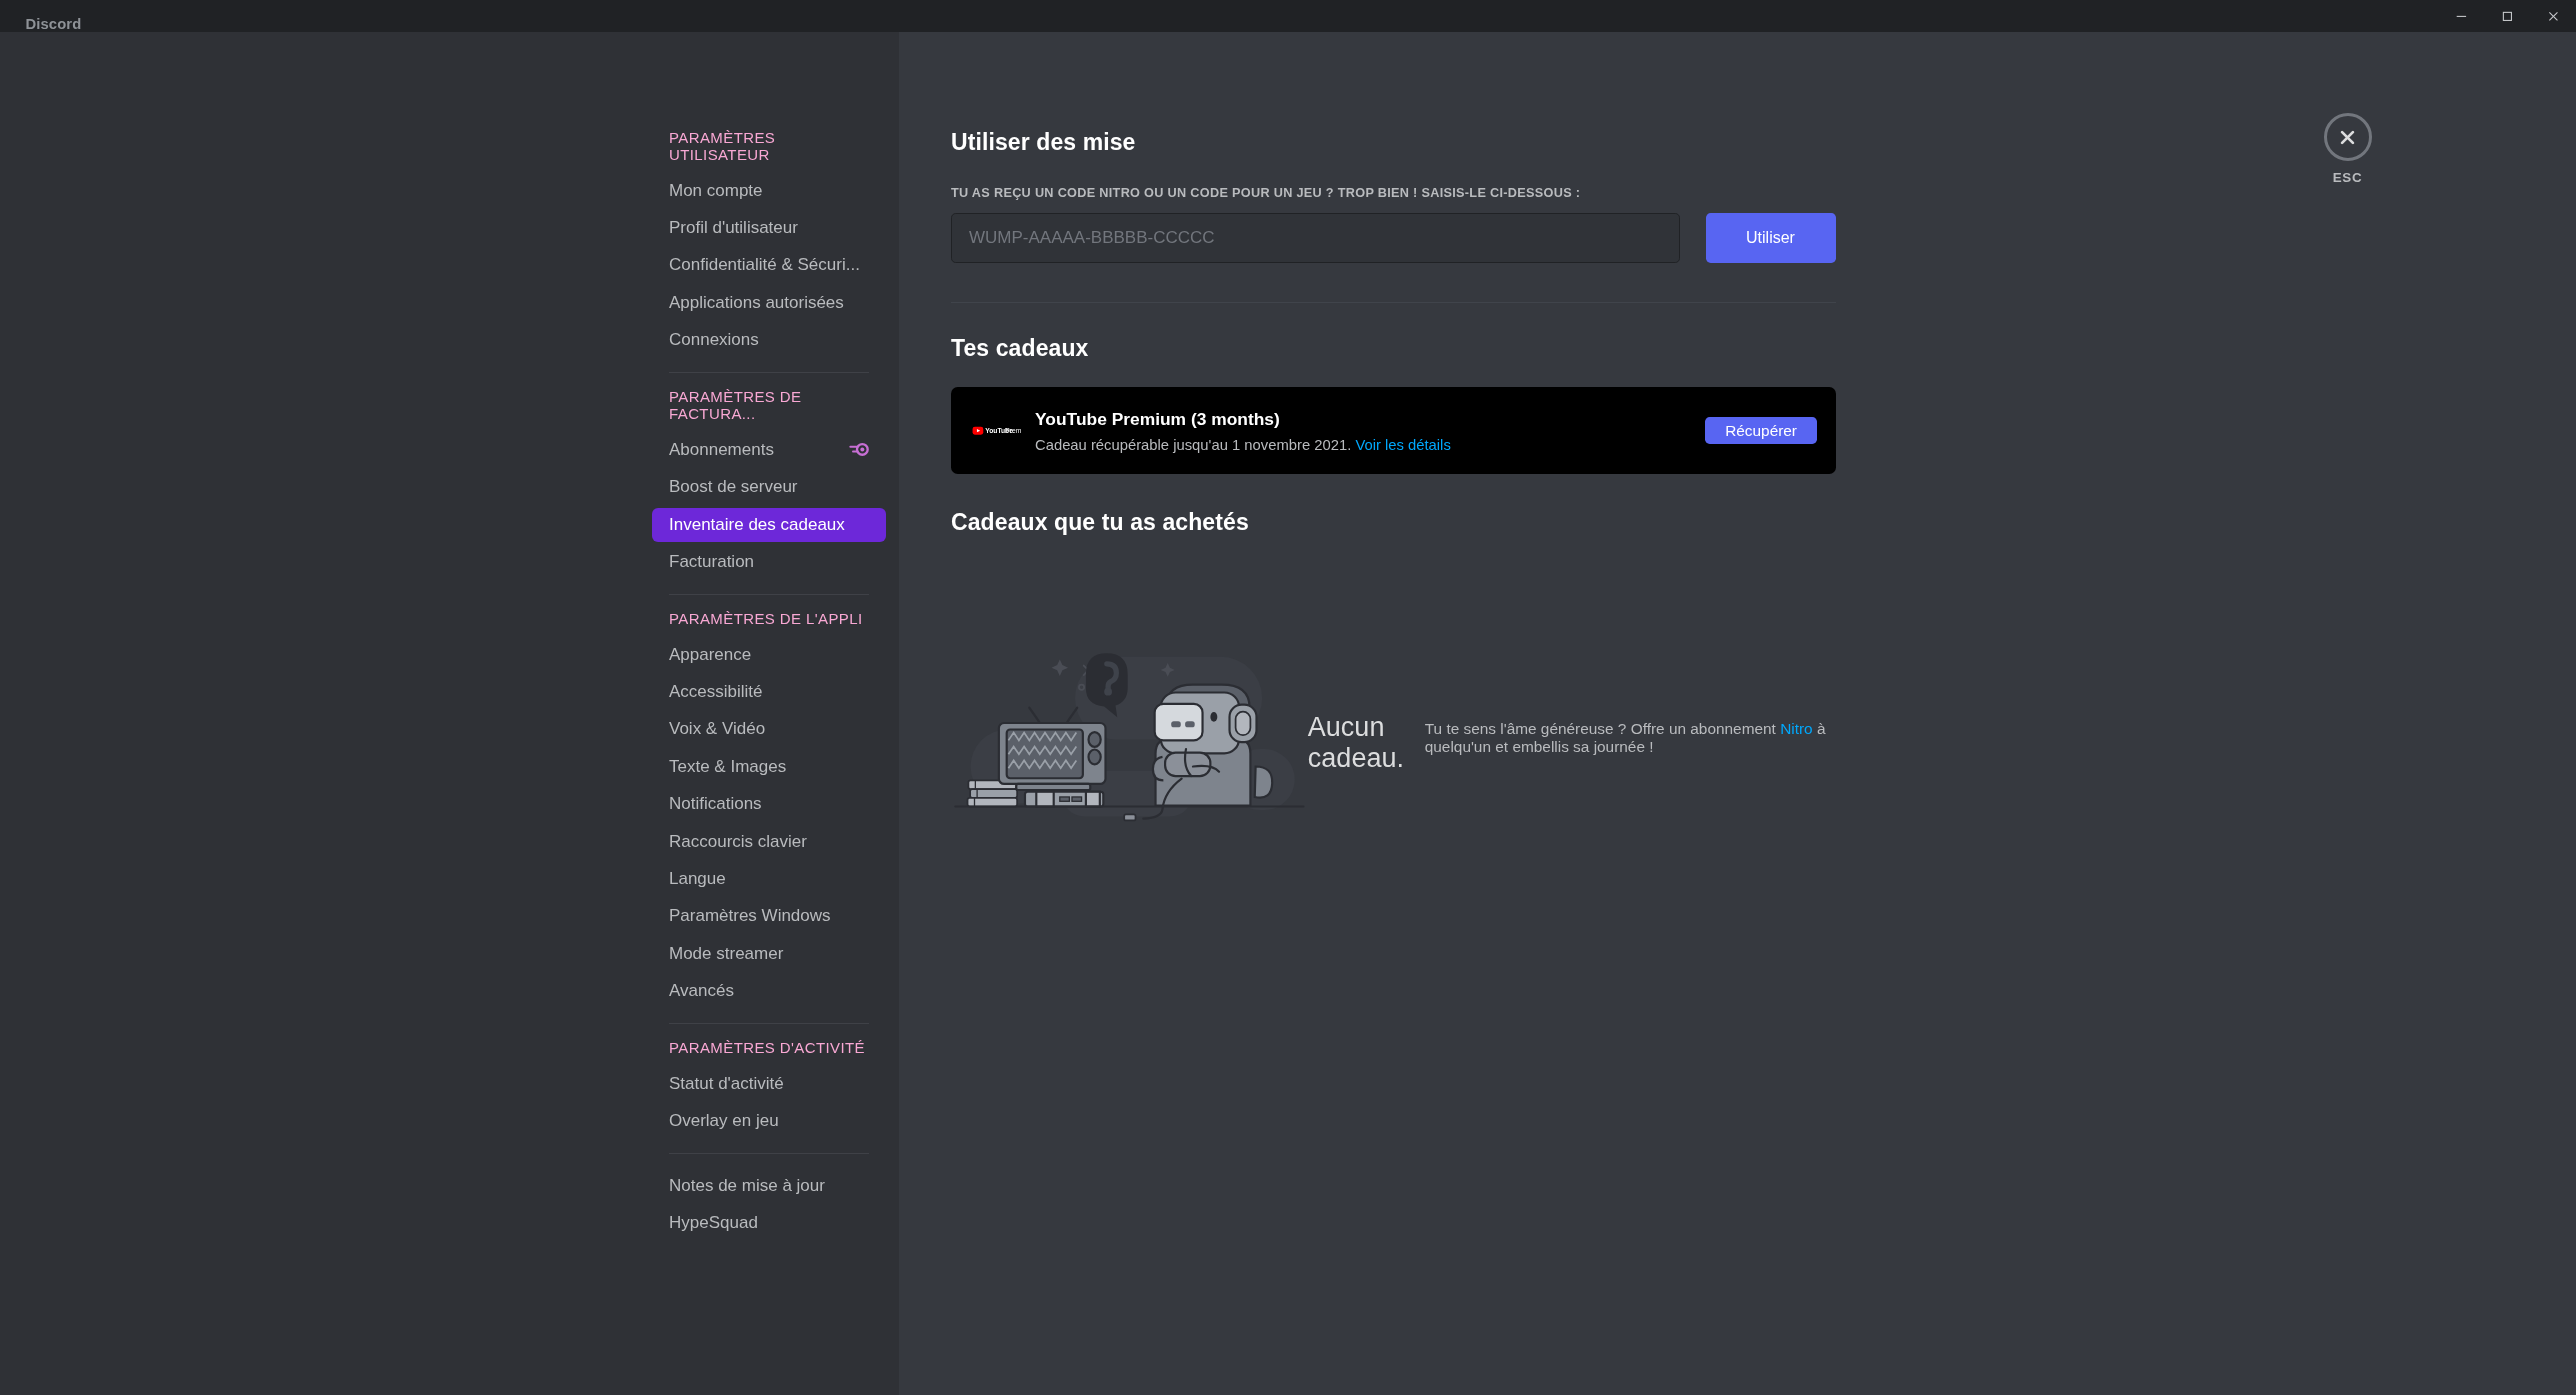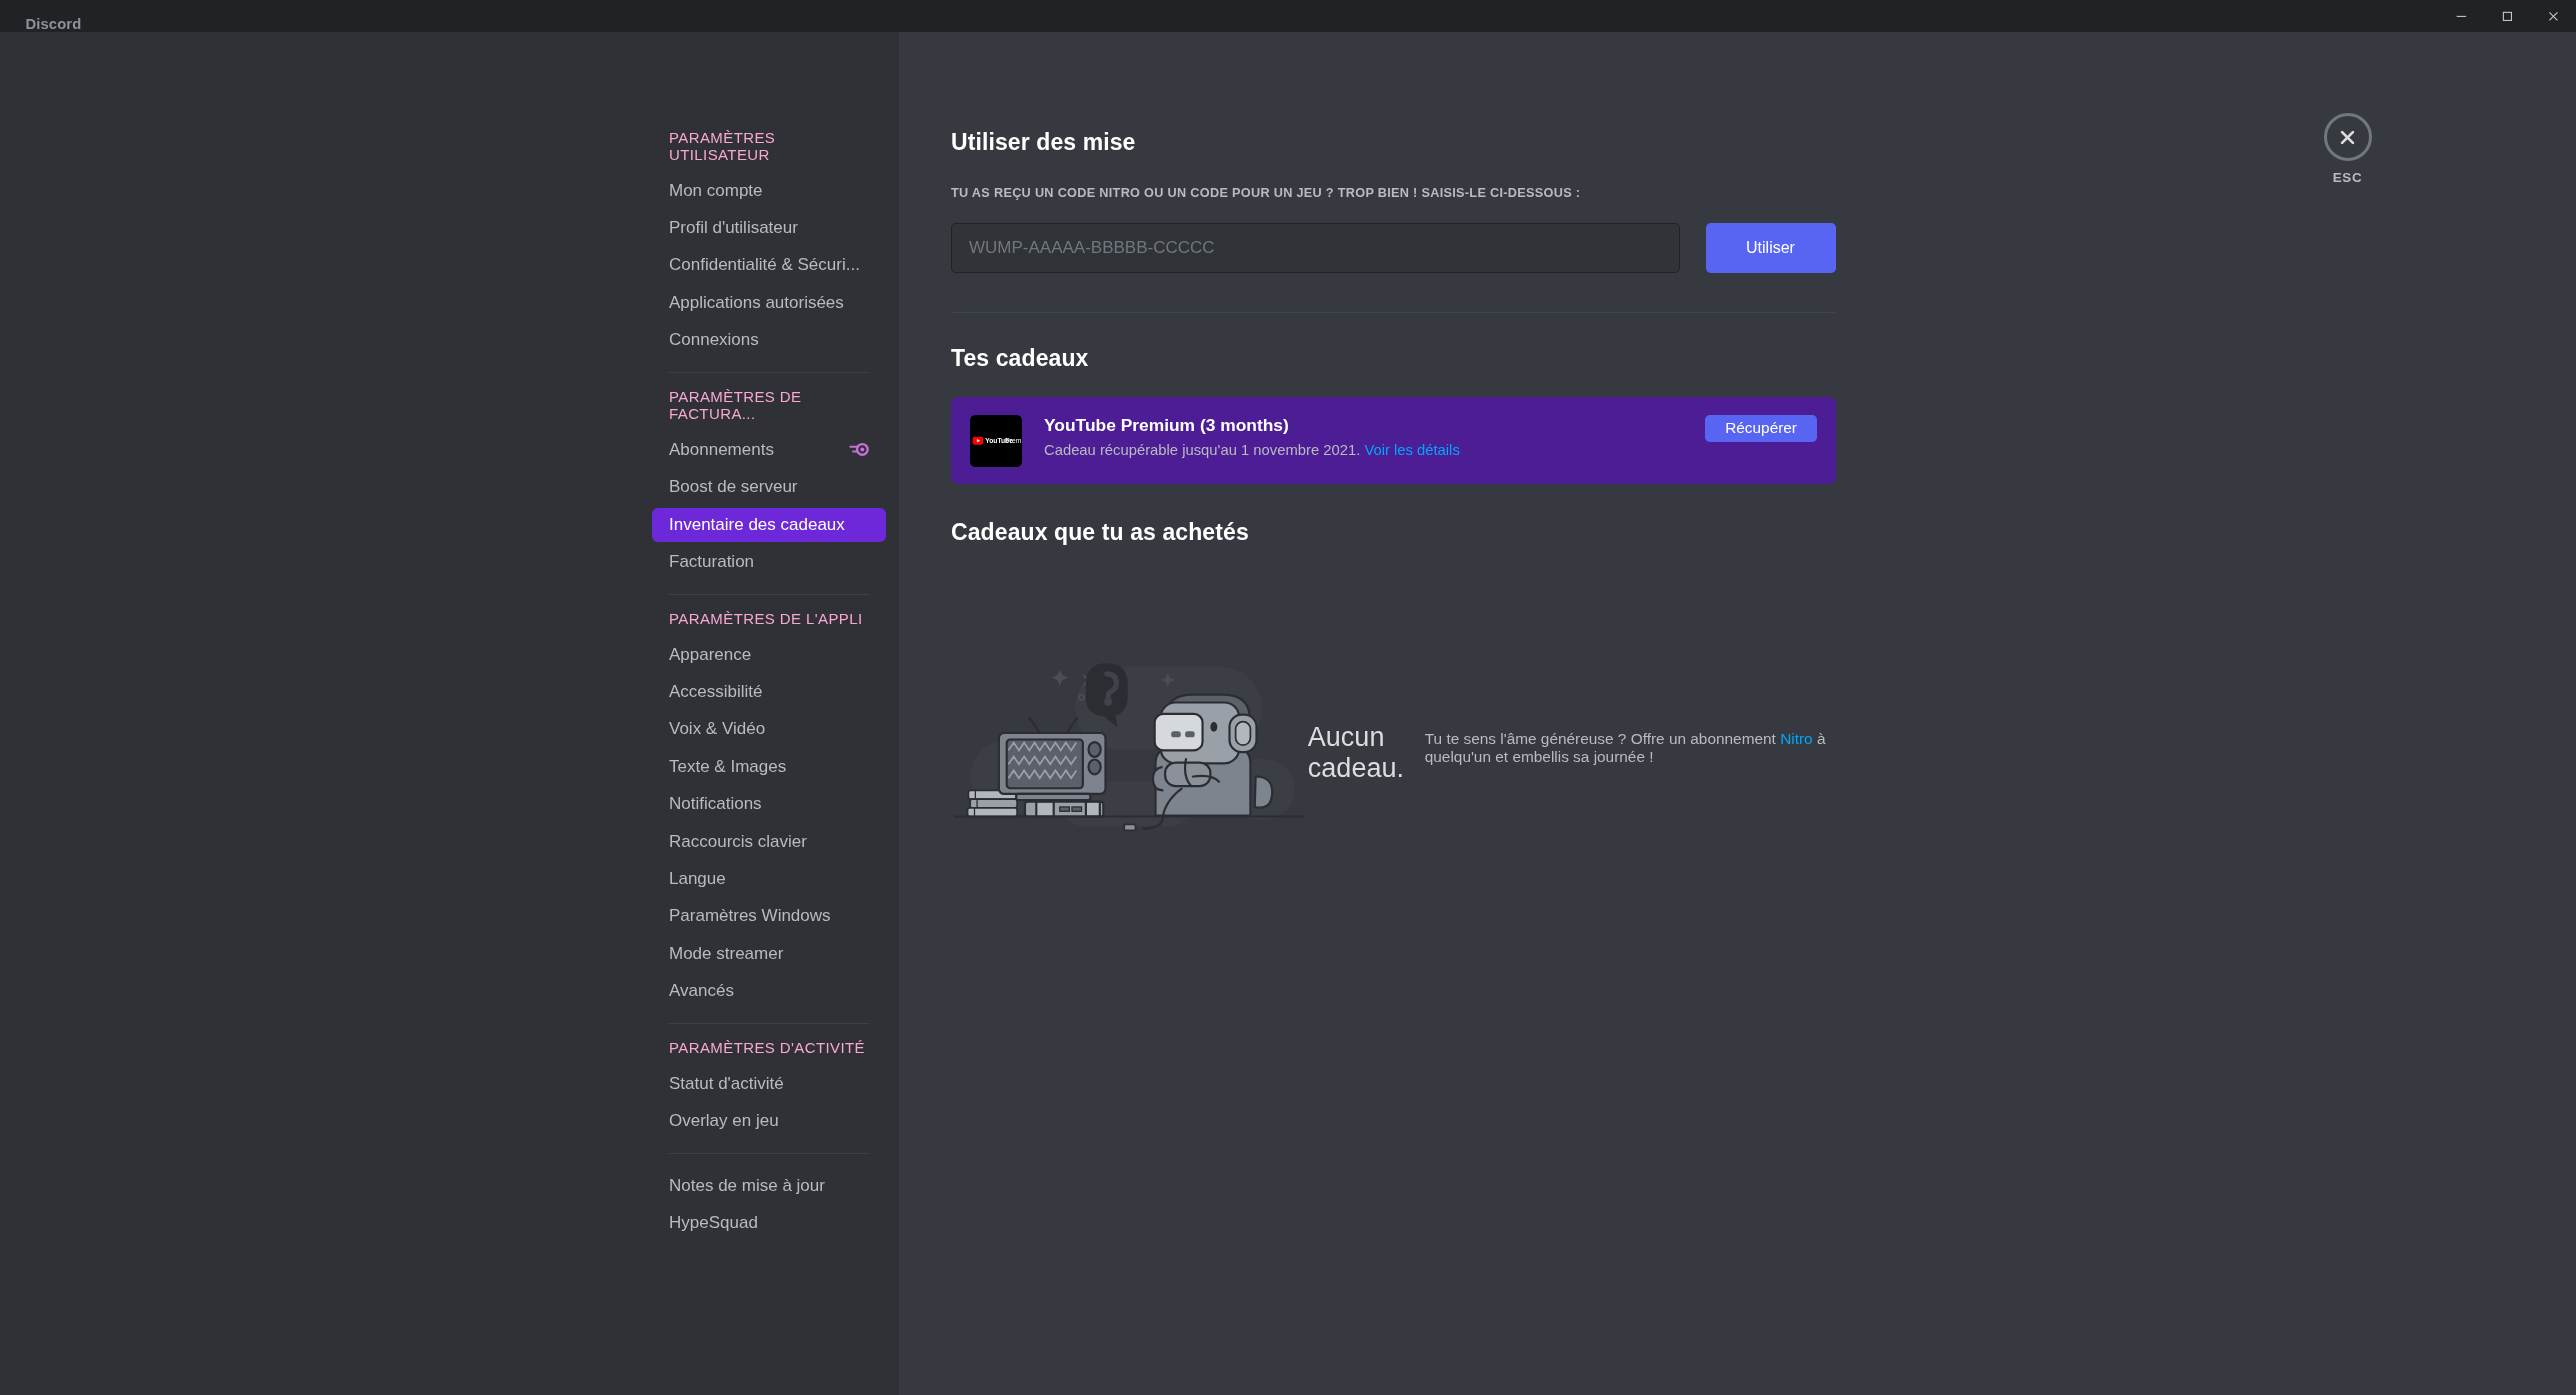--- a/index.html
+++ b/index.html
@@ -98,21 +98,21 @@
   }
   .redeem-label{
     color:#b9bbbe;
     font-size:12.7px;
     font-weight:bold;
     letter-spacing:0.3px;
     margin-top:29.5px;
   }
   .redeem-row{
     display:flex; align-items:stretch;
-    margin-top:23px;
+    margin-top:13px;
     gap:25.5px;
   }
   .redeem-input{
     width:729px;
     height:50px;
     background:#303338;
     border:1.3px solid #202225;
     border-radius:4.7px;
     color:#dcddde;
     font-size:17px;
@@ -138,25 +138,25 @@
     background:#40444b;
     margin:39px 0 0 0;
     width:885px;
   }
 
   .gifts-title{ margin-top:32px; }
 
   .gift-card{
     margin-top:25.5px;
     width:885px;
-    background:#4c1d95;
+    background:#000000;
     border-radius:6.7px;
-    display:flex; 
+    display:flex; align-items:center;
     padding:17.4px 19px;
-    gap:22px;
+    gap:13px;
   }
   .gift-thumb{
     width:52px; height:52px;
     border-radius:5.4px;
     background:#000000;
     display:flex; align-items:center; justify-content:center;
     flex:0 0 auto;
     overflow:hidden;
   }
   .gift-info{ flex:1 1 auto; min-width:0; }

